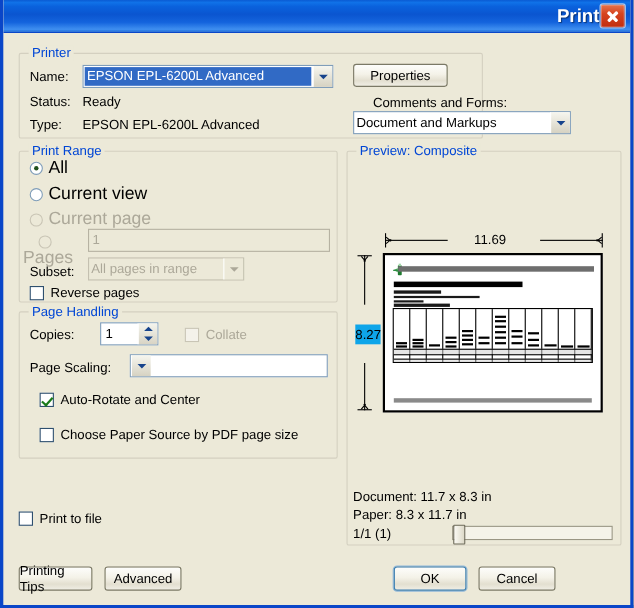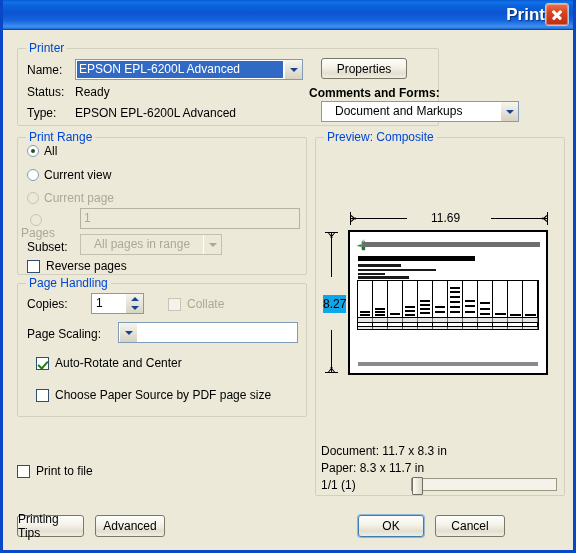--- a/index.html
+++ b/index.html
@@ -89,21 +89,21 @@
     box-sizing: border-box;
     height: 21px;
     background: #fff;
     border: 1px solid #7f9db9;
     display: flex;
     align-items: center;
   }
   .combo .val {
     flex: 1;
     font-size: 12px;
-    padding: 0 13px;
+    padding: 0 2px;
     color: #000;
     overflow: hidden;
     white-space: nowrap;
     line-height: 19px;
   }
   .combo.sel .val {
     background: #316ac5;
     color: #fff;
     margin: 1px;
     padding: 0 2px;
@@ -176,21 +176,21 @@
   }
   .radio.checked .dot::after {
     content: "";
     position: absolute;
     left: 3px; top: 3px;
     width: 4px; height: 4px;
     border-radius: 50%;
     background: #21511d;
   }
   .radio.dis .dot { background: #ece9d8; border-color: #c9c5b5; }
-  .radio .txt { font-size: 12px; margin-left: 5px; white-space: nowrap; }
+  .radio .txt { font-size: 16px; margin-left: 5px; white-space: nowrap; }
   .radio.dis .txt { color: #aca899; }
 
   
   .check {
     position: absolute;
     display: flex;
     align-items: center;
     cursor: pointer;
   }
   .check .box {
@@ -330,21 +330,21 @@
     <div class="arrow">
         <span class="chev"></span>
       </div>
   </div>
   <div class="lbl" style="left:24px; top:85px;">Status:</div>
   <div class="lbl" style="left:72px; top:85px;">Ready</div>
   <div class="lbl" style="left:24px; top:106px;">Type:</div>
   <div class="lbl" style="left:72px; top:106px;">EPSON EPL-6200L Advanced</div>
 
   <div class="btn" style="left:318px; top:58px; width:86px; height:21px;">Properties</div>
-  <div class="lbl" style="left:306px; top:86px;font-weight:bold;">Comments and Forms:</div>
+  <div class="lbl" style="left:336px; top:86px;">Comments and Forms:</div>
   <div class="combo" style="left:318px; top:101px; width:198px;">
     <div class="val">Document and Markups</div>
     <div class="arrow">
         <span class="chev"></span>
       </div>
   </div>
 
   <div class="group" style="left:14px; top:137px; width:290px; height:138px;">
     <div class="legend">Print Range</div>
   </div>

